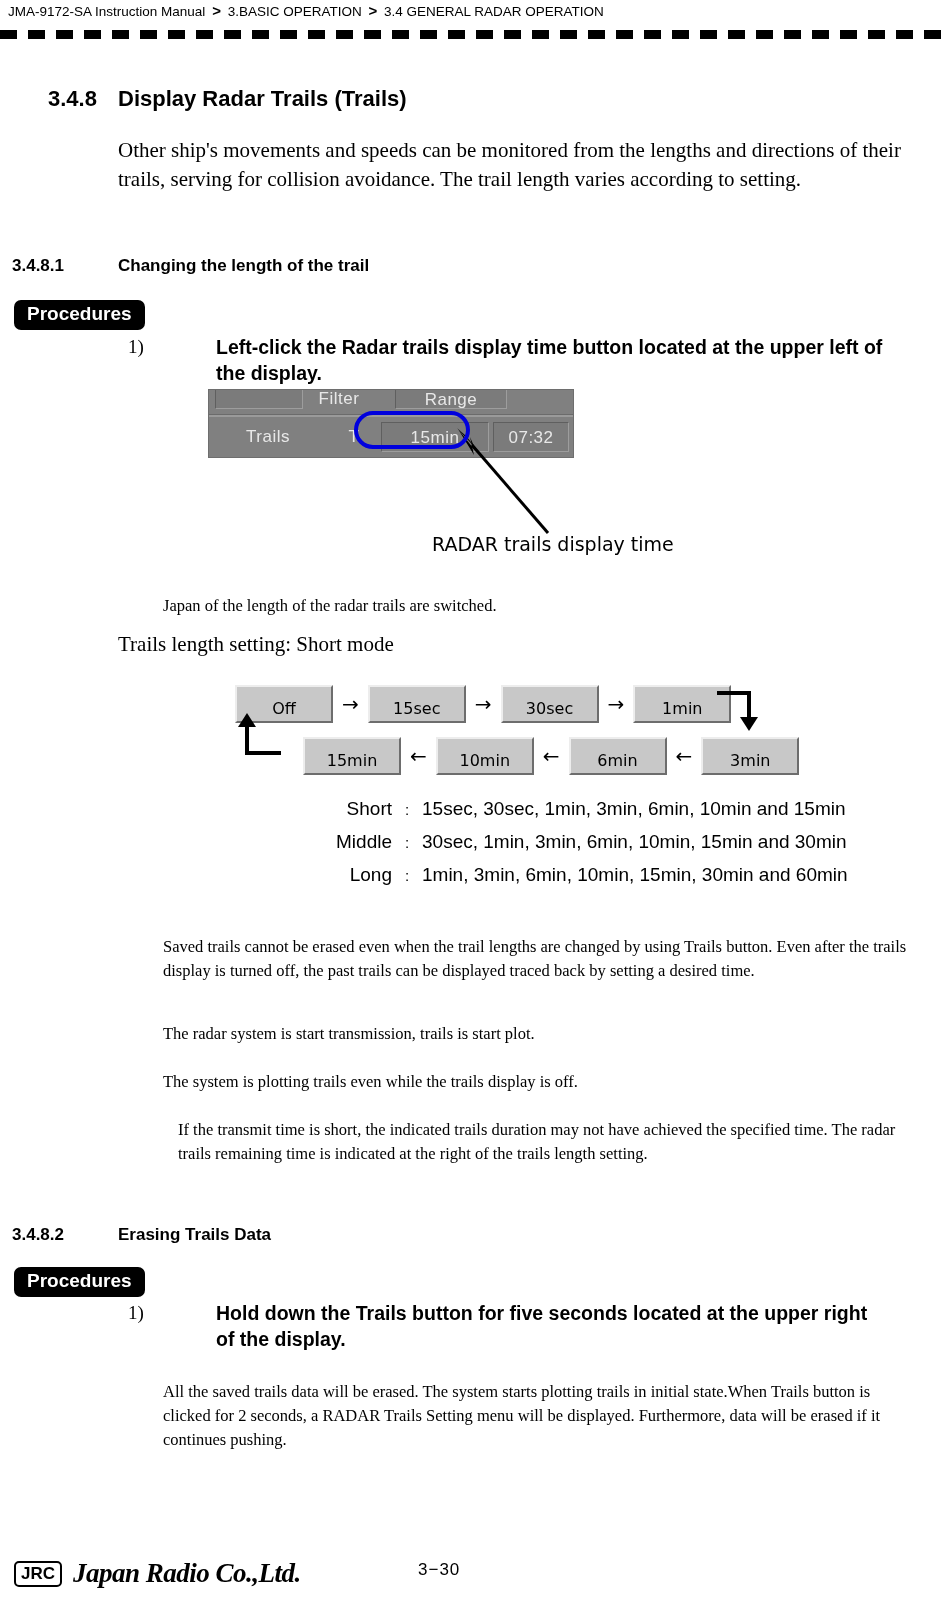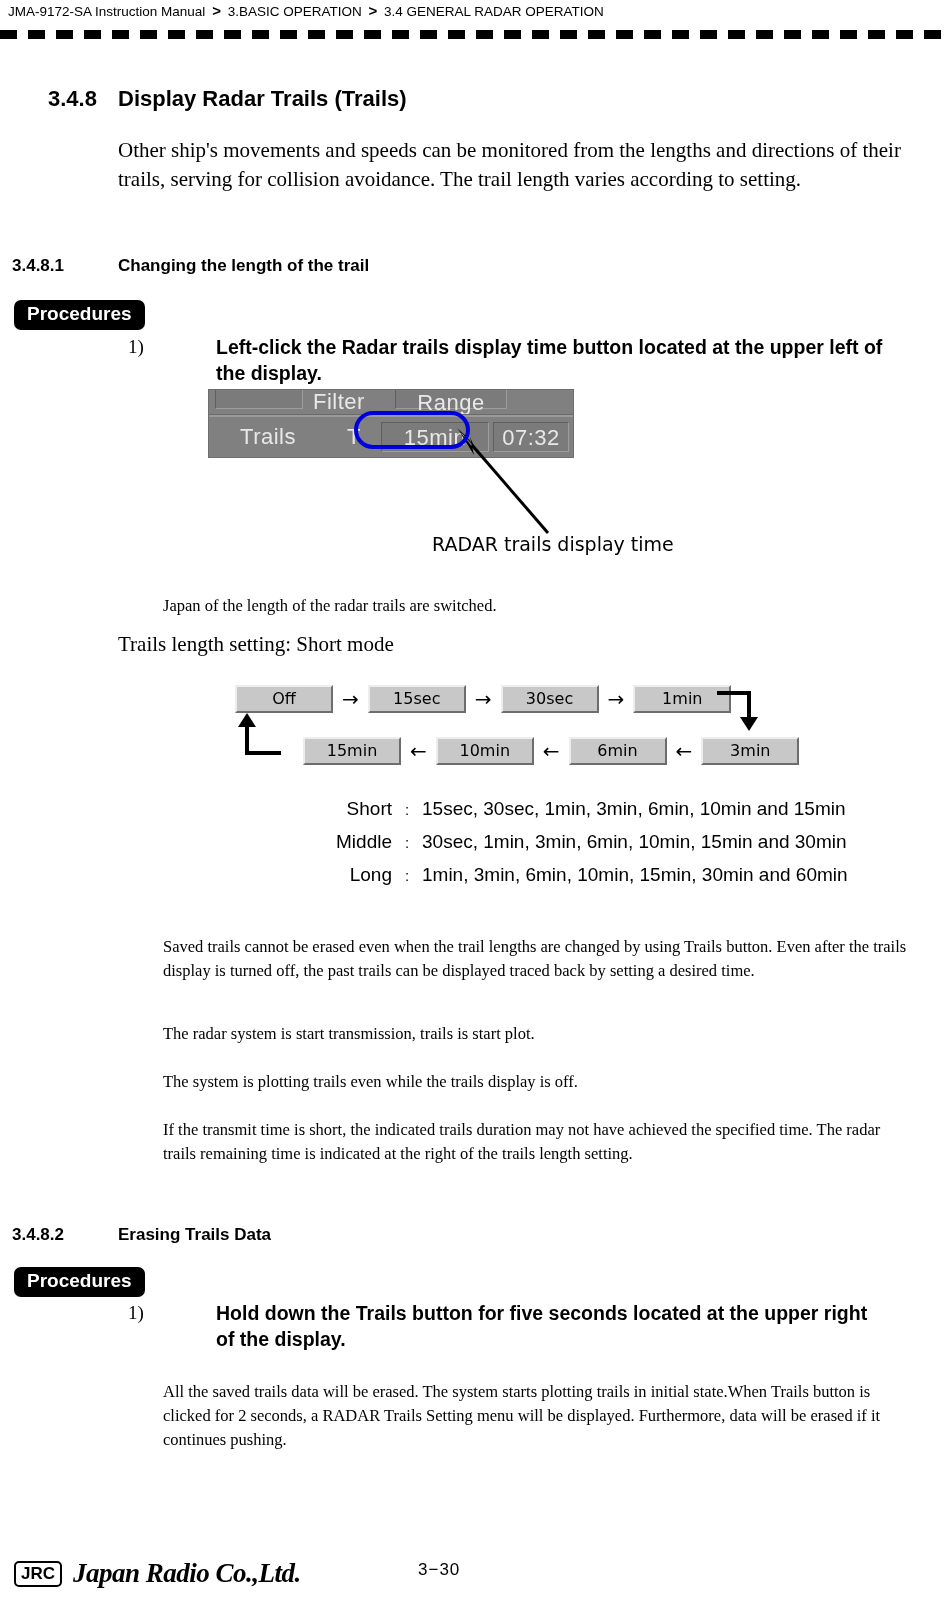--- a/index.html
+++ b/index.html
@@ -146,21 +146,21 @@
     top: 24px;
     width: 100%;
     height: 3px;
     background: #9a9a9a;
     border-top: 1px solid #6b6b6b;
     box-sizing: border-box;
   }
   .rcell {
     font-family: "Liberation Sans", sans-serif;
     color: #e8e8e8;
-    font-size: 22px;
+    font-size: 17px;
     letter-spacing: 0.5px;
     text-align: center;
     box-sizing: border-box;
   }
   .rcell.sunken {
     background: #7b7b7b;
     border: 1px solid #6b6b6b;
     border-top-color: #5f5f5f;
     border-left-color: #5f5f5f;
     border-right-color: #9d9d9d;
@@ -212,21 +212,21 @@
   }
   .flow-row-1 { top: 0px; left: 10px; }
   .flow-row-2 { top: 52px; left: 78px; }
 
   .fbtn {
     font-family: "DejaVu Sans", sans-serif;
     font-size: 16px;
     color: #000;
     background: #c8c8c8;
     text-align: center;
-    padding: 2px 0 3px 0;
+    padding: 12px 0 3px 0;
     min-width: 98px;
     border-top: 2px solid #ededed;
     border-left: 2px solid #ededed;
     border-right: 2px solid #6d6d6d;
     border-bottom: 2px solid #6d6d6d;
     box-sizing: border-box;
   }
   .farrow {
     font-family: "DejaVu Sans", sans-serif;
     font-size: 20px;
@@ -438,21 +438,21 @@
     <td class="mode-name">Long</td>
     <td class="mode-colon">:</td>
     <td class="mode-vals">1min, 3min, 6min, 10min, 15min, 30min and 60min</td>
   </tr>
 </tbody>
   </table>
 
 <div class="small-par" style="left:163px; top:935px; width:752px;">Saved trails cannot be erased even when the trail lengths are changed by using  Trails button. Even after the trails display is turned off, the past trails can be displayed traced back by setting a desired time.</div>
 <div class="small-par" style="left:163px; top:1022px; width:752px;">The radar system is start transmission, trails is start plot.</div>
 <div class="small-par" style="left:163px; top:1070px; width:752px;">The system is plotting trails even while the trails display is off.</div>
-<div class="small-par" style="left:163px; top:1118px; width:752px;">If the transmit time is short, the indicated trails duration may not have achieved the specified time. The radar trails remaining time is indicated at the right of the trails length setting.</div>
+<div class="small-par" style="left:178px; top:1118px; width:752px;">If the transmit time is short, the indicated trails duration may not have achieved the specified time. The radar trails remaining time is indicated at the right of the trails length setting.</div>
 
 <div class="h4" style="left:12px; top:1225px;">3.4.8.2</div>
 <div class="h4" style="left:118px; top:1225px;">Erasing Trails Data</div>
 
 <div class="procedures-badge" style="left:14px; top:1267px;">Procedures</div>
 
 <div class="step" style="left:128px; top:1300px; width:760px;">
   <div class="step-num">1)</div>
   <div class="step-text">Hold down the  Trails  button for five seconds located at the upper right of the display.</div>
 </div>

